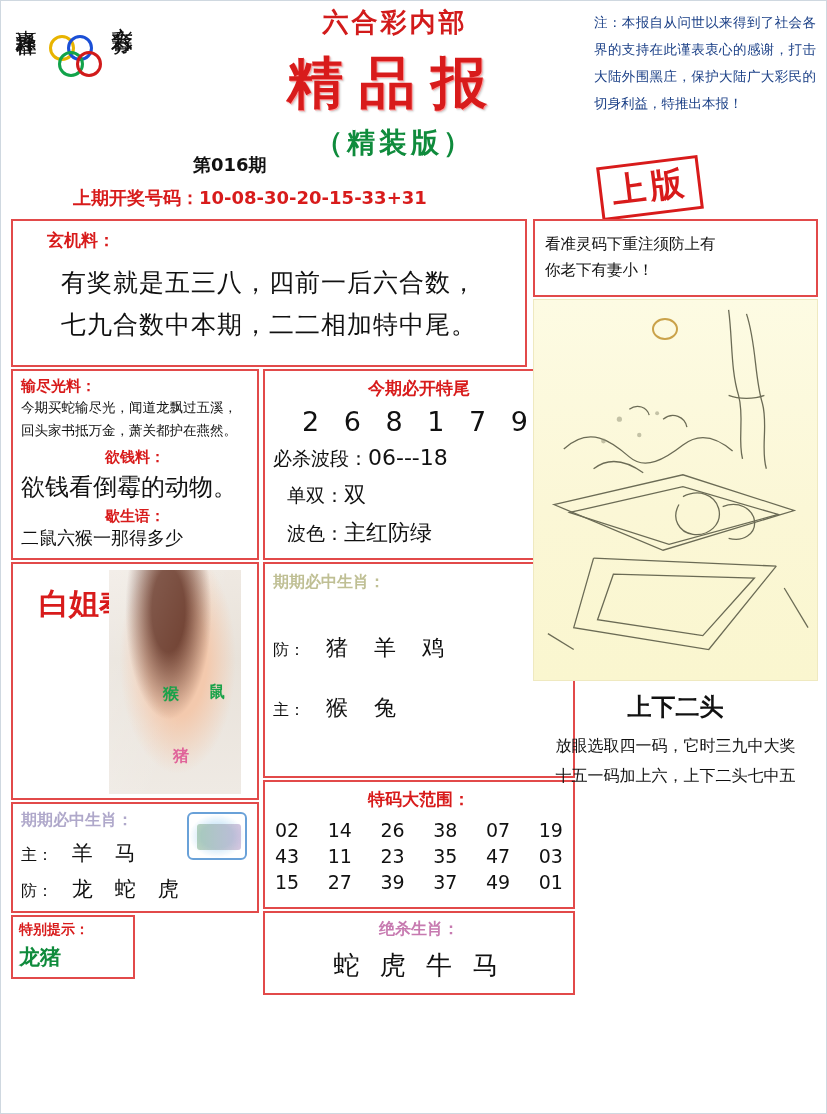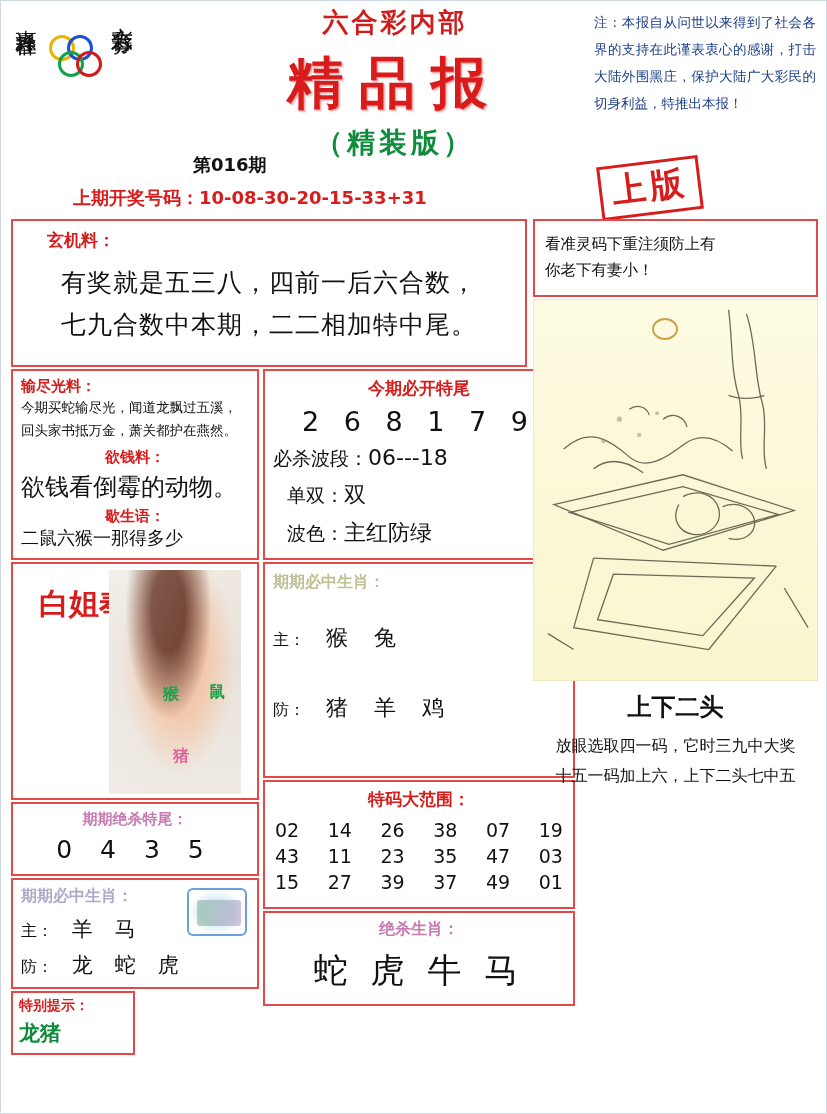--- a/index.html
+++ b/index.html
@@ -193,21 +193,21 @@
 
   
   .range-box { border:2px solid #e24a4a; padding:6px 8px 10px; background:#fff; margin-top:2px; }
   .range-title { color:#d81b1b; font-size:17px; font-weight:700; font-family:"DejaVu Sans",sans-serif; text-align:center;}
   .range-grid { margin-top:8px; font-size:19px; color:#111; font-family:"DejaVu Sans",sans-serif; }
   .range-grid .r { display:flex; justify-content:space-between; margin-bottom:4px; padding: 0 2px; text-align: right; }
 
   
   .jssx-box { border:2px solid #e24a4a; padding:6px 8px 10px; background:#fff; margin-top:2px; text-align:center; }
   .jssx-title { color:#c77ab0; font-size:16px; font-weight:700; font-family:"DejaVu Sans",sans-serif; }
-  .jssx-val { font-size:34px; letter-spacing:6px; color:#111; margin-top:8px; font-family:"DejaVu Sans",sans-serif; }
+  .jssx-val { font-size:26px; letter-spacing:6px; color:#111; margin-top:8px; font-family:"DejaVu Sans",sans-serif; }
 
   
   .r-top { border:2px solid #e24a4a; padding:10px 10px 12px; background:#fff; }
   .r-top .line { font-size:15.5px; line-height:26px; color:#111; font-family:"DejaVu Sans",sans-serif; }
   .r-art {
     margin-top:2px; height: 382px; position:relative; overflow:hidden;
     background: linear-gradient(180deg,#fdfbe3 0%, #fbf7d6 55%, #faf6cf 100%);
     border:1px solid #efe9c0;
   }
   .r-art .sun { position:absolute; left:118px; top:18px; width:26px; height:22px; border:2px solid #caa24a; border-radius:50%; }
@@ -275,24 +275,20 @@
           </div>
 
           <div class="lady-box">
             <div class="lady-vert">白姐奉献</div>
             <div class="lady-photo"></div>
             <span class="zodiac-green" style="left:150px; top:120px;">猴</span>
             <span class="zodiac-green" style="left:196px; top:118px;">鼠</span>
             <span class="zodiac-pink" style="left:160px; top:182px;">猪</span>
           </div>
 
-          <div class="jsw-box">
-            <div class="jsw-title">期期绝杀特尾：</div>
-            <div class="jsw-nums">0 4 3 5</div>
-          </div>
 
           <div class="bl-box">
             <div class="seal"></div>
             <div class="bl-title">期期必中生肖：</div>
             <div class="bl-row">
               <span class="k">主：</span>
               <span>羊</span><span class="sp"></span><span>马</span>
             </div>
             <div class="bl-row">
               <span class="k">防：</span>
@@ -317,27 +313,27 @@
             <div class="kv ind">
               <span class="k">单双：</span><span class="v">双</span>
             </div>
             <div class="kv ind">
               <span class="k">波色：</span><span class="v">主红防绿</span>
             </div>
           </div>
 
           <div class="sx-box" style="height:216px">
             <div class="sx-title">期期必中生肖：</div>
+            <div class="sx-row" style="margin-top:40px">
+              <span class="k">防：</span>
+              <span>猪</span><span class="sp"></span><span>羊</span><span class="sp"></span><span>鸡</span>
+            </div>
             <div class="sx-row" style="margin-top:30px">
               <span class="k">主：</span>
               <span>猴</span><span class="sp"></span><span>兔</span>
-            </div>
-            <div class="sx-row" style="margin-top:40px">
-              <span class="k">防：</span>
-              <span>猪</span><span class="sp"></span><span>羊</span><span class="sp"></span><span>鸡</span>
             </div>
           </div>
 
           <div class="range-box">
             <div class="range-title">特码大范围：</div>
             <div class="range-grid">
               <div class="r">
                 <span>02</span>
                 <span>14</span>
                 <span>26</span>

